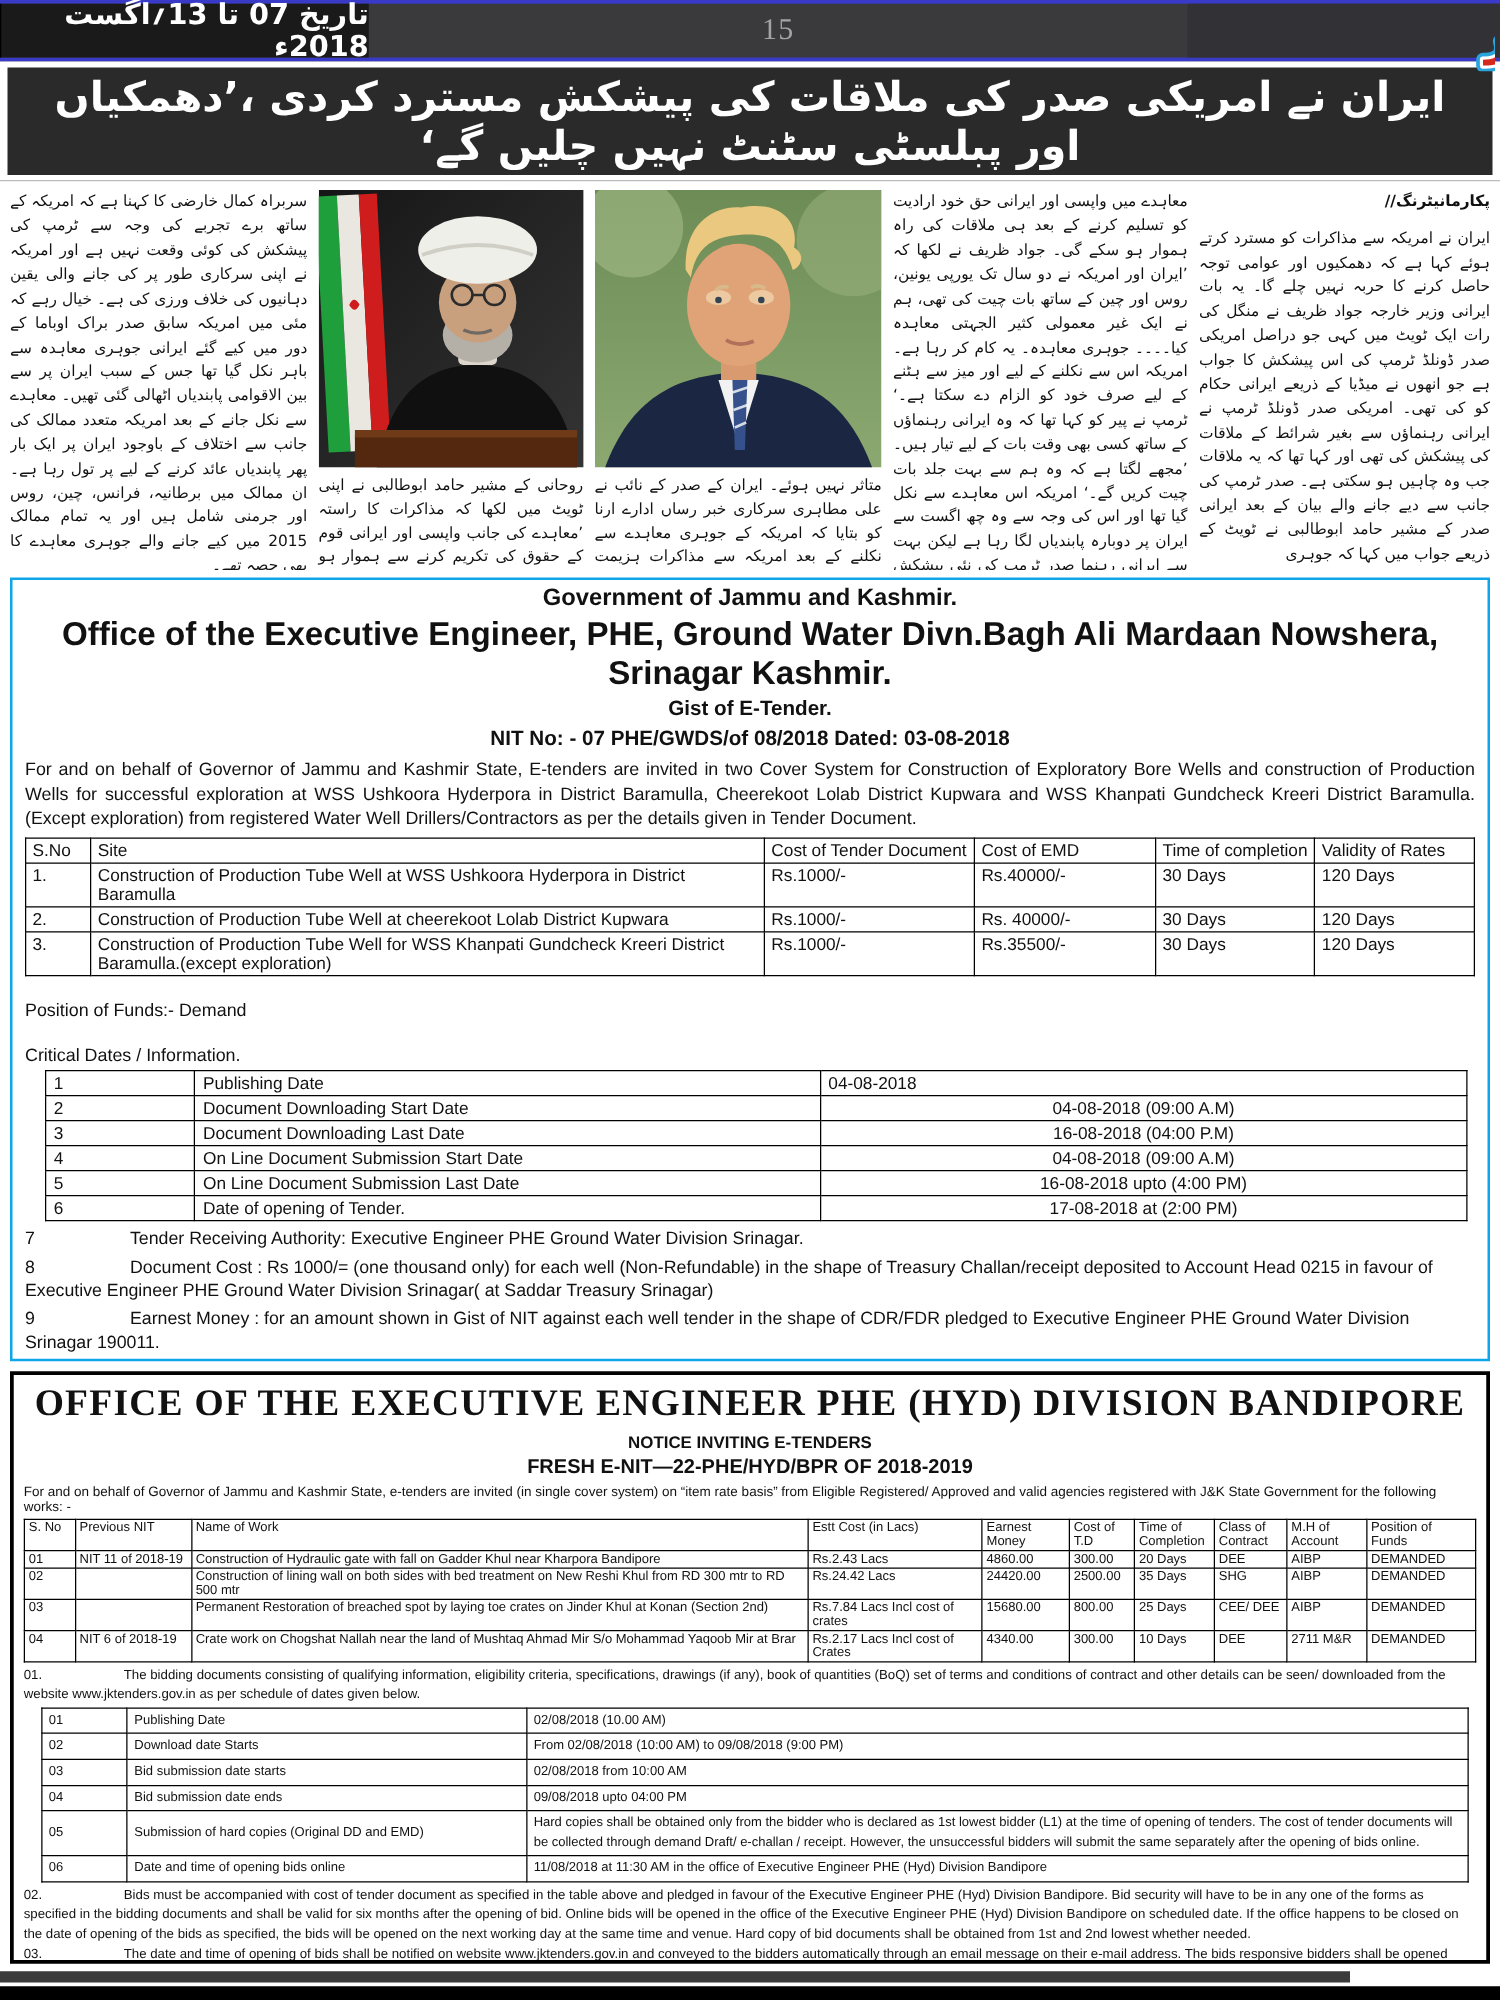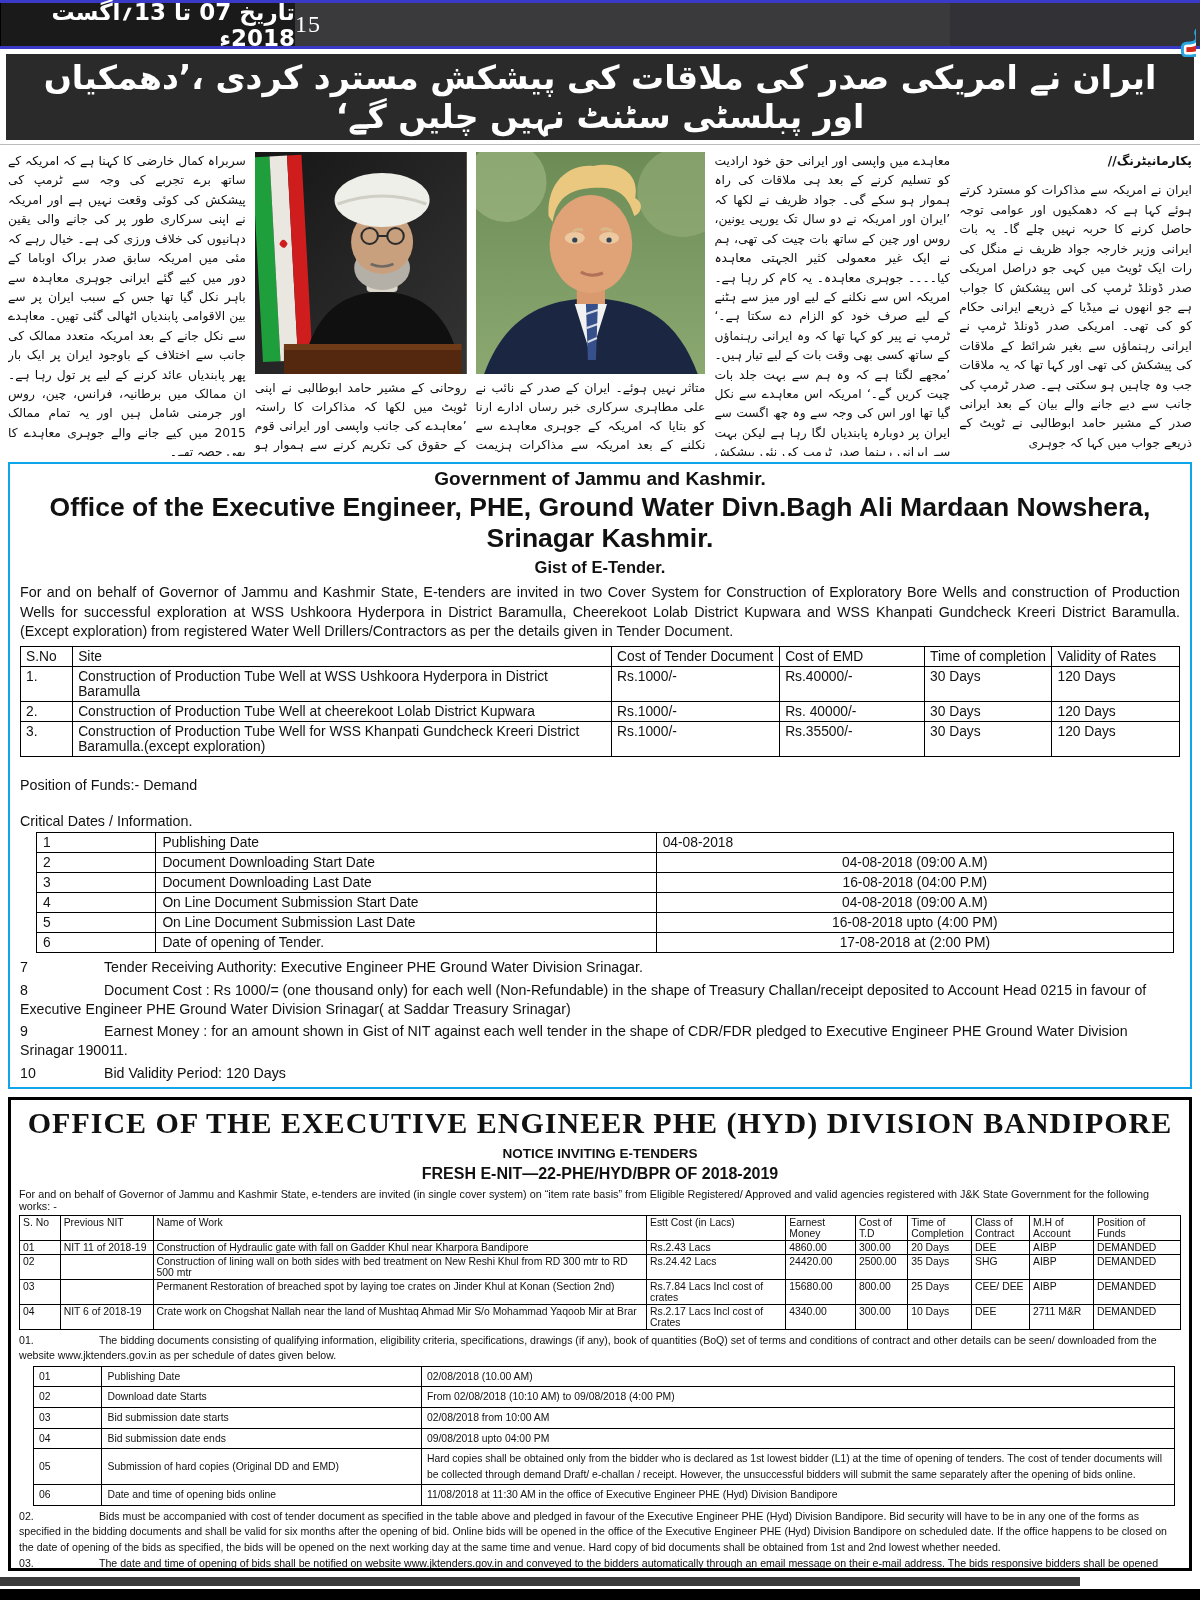--- a/index.html
+++ b/index.html
@@ -5,21 +5,21 @@
   * { box-sizing: border-box; margin: 0; padding: 0; }
   html,body { width:1200px; height:1600px; background:#fff; overflow:hidden;
     font-family:"Liberation Sans", sans-serif; color:#111; }
 
   
   .topstrip { height:49px; background:#3a3a3d; border-top:3px solid #3a3ac8;
     border-bottom:3px solid #3a3ac8; display:flex; align-items:stretch; }
   .datebox { width:295px; background:#1a1a1a; color:#fff; display:flex; align-items:center;
     justify-content:center; direction:rtl; font-family:"DejaVu Sans", sans-serif;
     font-size:23px; font-weight:bold; border-left:1px solid #000; }
-  .pageno { flex:1; color:#ffffff; text-align:left; font-family:"Liberation Serif", serif;
+  .pageno { flex:1; color:#a3a3a3; text-align:center; font-family:"Liberation Serif", serif;
     font-size:24px; line-height:42px; letter-spacing:1px; }
   .logobox { width:250px; position:relative; background:#323236; }
   .logobox svg { position:absolute; right:4px; top:-2px; }
 
   
   .headlinebar { margin:5px 6px 0; height:86px; background:#2a2a2a; color:#fff;
     display:flex; align-items:center; justify-content:center; direction:rtl;
     font-family:"DejaVu Sans", sans-serif; font-size:33px; font-weight:bold;
     text-align:center; padding:0 20px; }
 
@@ -178,20 +178,21 @@
     <div class="ucol-sub">روحانی کے مشیر حامد ابوطالبی نے اپنی ٹویٹ میں لکھا کہ مذاکرات کا راستہ ’معاہدے کی جانب واپسی اور ایرانی قوم کے حقوق کی تکریم کرنے سے ہموار ہو گا۔ ایرانی سٹریٹیجک کونسل برائے خارجہ امور کے</div>
   </div>
 
   <div class="ucol c-left">سربراہ کمال خارضی کا کہنا ہے کہ امریکہ کے ساتھ برے تجربے کی وجہ سے ٹرمپ کی پیشکش کی کوئی وقعت نہیں ہے اور امریکہ نے اپنی سرکاری طور پر کی جانے والی یقین دہانیوں کی خلاف ورزی کی ہے۔ خیال رہے کہ مئی میں امریکہ سابق صدر براک اوباما کے دور میں کیے گئے ایرانی جوہری معاہدہ سے باہر نکل گیا تھا جس کے سبب ایران پر سے بین الاقوامی پابندیاں اٹھالی گئی تھیں۔ معاہدے سے نکل جانے کے بعد امریکہ متعدد ممالک کی جانب سے اختلاف کے باوجود ایران پر ایک بار پھر پابندیاں عائد کرنے کے لیے پر تول رہا ہے۔ ان ممالک میں برطانیہ، فرانس، چین، روس اور جرمنی شامل ہیں اور یہ تمام ممالک 2015 میں کیے جانے والے جوہری معاہدے کا بھی حصہ تھے۔</div>
 </div>
 
 <div class="notice1">
   <div class="n1-t1">Government of Jammu and Kashmir.</div>
   <div class="n1-t2">Office of the Executive Engineer, PHE, Ground Water  Divn.Bagh Ali Mardaan Nowshera, Srinagar Kashmir.</div>
   <div class="n1-t3">Gist of E-Tender.</div>
+  <div class="n1-t4">NIT No: - 07 PHE/GWDS/of 08/2018 Dated: 03-08-2018</div>
   <div class="n1-para">For and on behalf of Governor of Jammu and Kashmir State, E-tenders are invited in two Cover System for Construction of Exploratory Bore Wells and construction of Production Wells for successful exploration at WSS Ushkoora Hyderpora in District Baramulla, Cheerekoot Lolab District Kupwara and WSS Khanpati Gundcheck Kreeri District Baramulla. (Except exploration) from registered Water Well Drillers/Contractors as per the details given in Tender Document.</div>
 
   <table class="t1">
     <colgroup>
       <col style="width:4.5%">
         <col style="width:46.5%">
         <col style="width:14.5%">
       <col style="width:12.5%">
         <col style="width:11%">
         <col style="width:11%">
@@ -374,21 +375,21 @@
   <table class="t-sched">
     <tbody>
         <tr>
           <td>01</td>
           <td>Publishing Date</td>
           <td>02/08/2018 (10.00 AM)</td>
         </tr>
         <tr>
           <td>02</td>
           <td>Download date Starts</td>
-          <td>From 02/08/2018 (10:10 AM) to 09/08/2018 (4:00 PM)</td>
+          <td>From 02/08/2018 (10:00 AM) to 09/08/2018 (9:00 PM)</td>
         </tr>
         <tr>
           <td>03</td>
           <td>Bid submission date starts</td>
           <td>02/08/2018 from 10:00 AM</td>
         </tr>
         <tr>
           <td>04</td>
           <td>Bid submission date ends</td>
           <td>09/08/2018 upto 04:00 PM</td>

